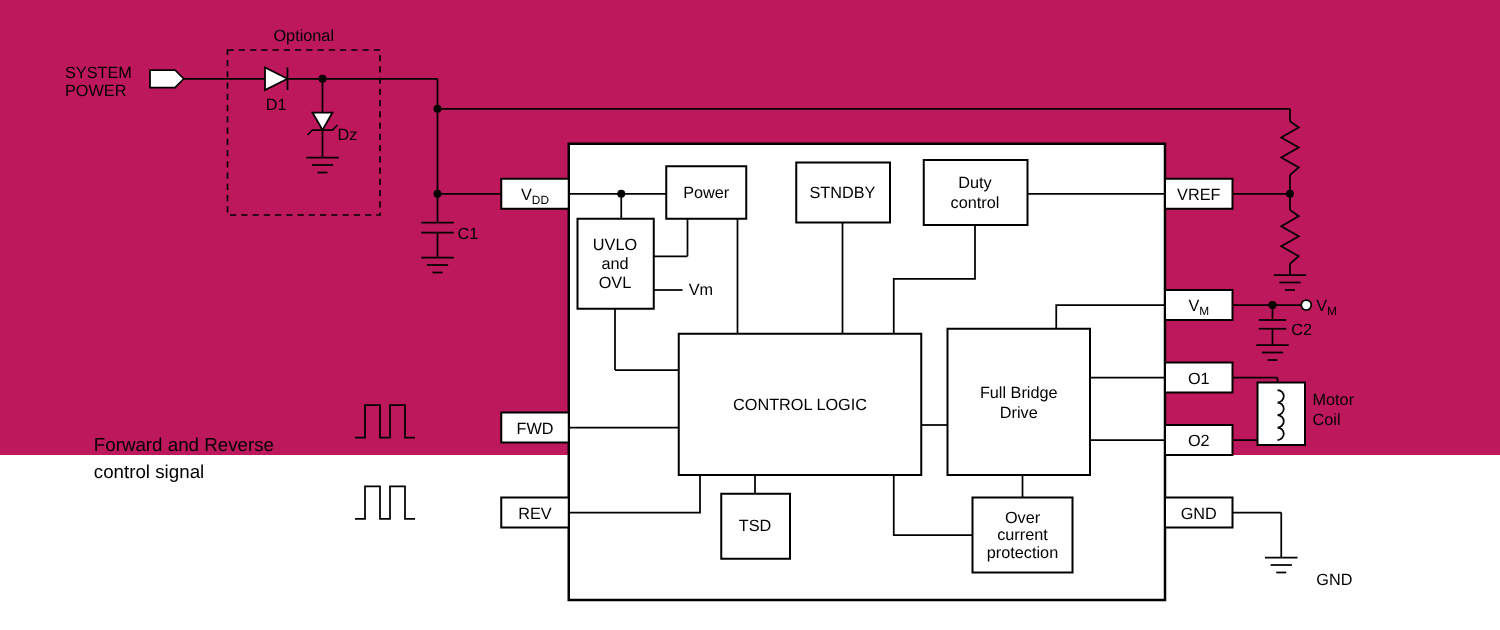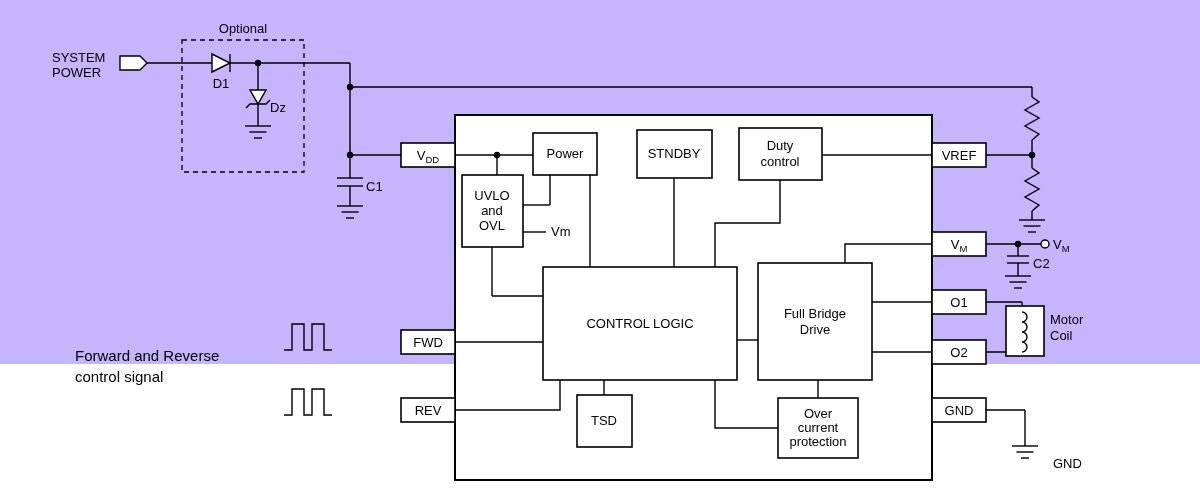--- a/index.html
+++ b/index.html
@@ -1,21 +1,21 @@
 <!DOCTYPE html>
 <html><head>
 <meta charset="utf-8">
 <style>
   * { margin:0; padding:0; box-sizing:border-box; }
   html,body { background:#ffffff; }
   body {
     width:1200px; height:504px; overflow:hidden;
     font-family:"Liberation Sans", sans-serif;
   }
-  .stage { position:relative; width:1200px; height:364px; background:#c4b5fd; }
+  .stage { position:relative; width:1200px; height:364px; background:#be185d; }
   svg { display:block; }
   .wire   { stroke:#000; stroke-width:1.4; fill:none; }
   .ic     { fill:#ffffff; stroke:#000; stroke-width:2; }
   .box    { fill:#ffffff; stroke:#000; stroke-width:1.6; }
   .dashed { fill:none; stroke:#000; stroke-width:1.3; stroke-dasharray:5 4; }
   .dot    { fill:#000; stroke:none; }
   .term   { fill:#fff; stroke:#000; stroke-width:1.4; }
   .txt    { font-family:"Liberation Sans", sans-serif; font-size:13px; fill:#000; stroke:none; }
   .txt-lg { font-size:15px; }
   .sub    { font-size:9.5px; }

